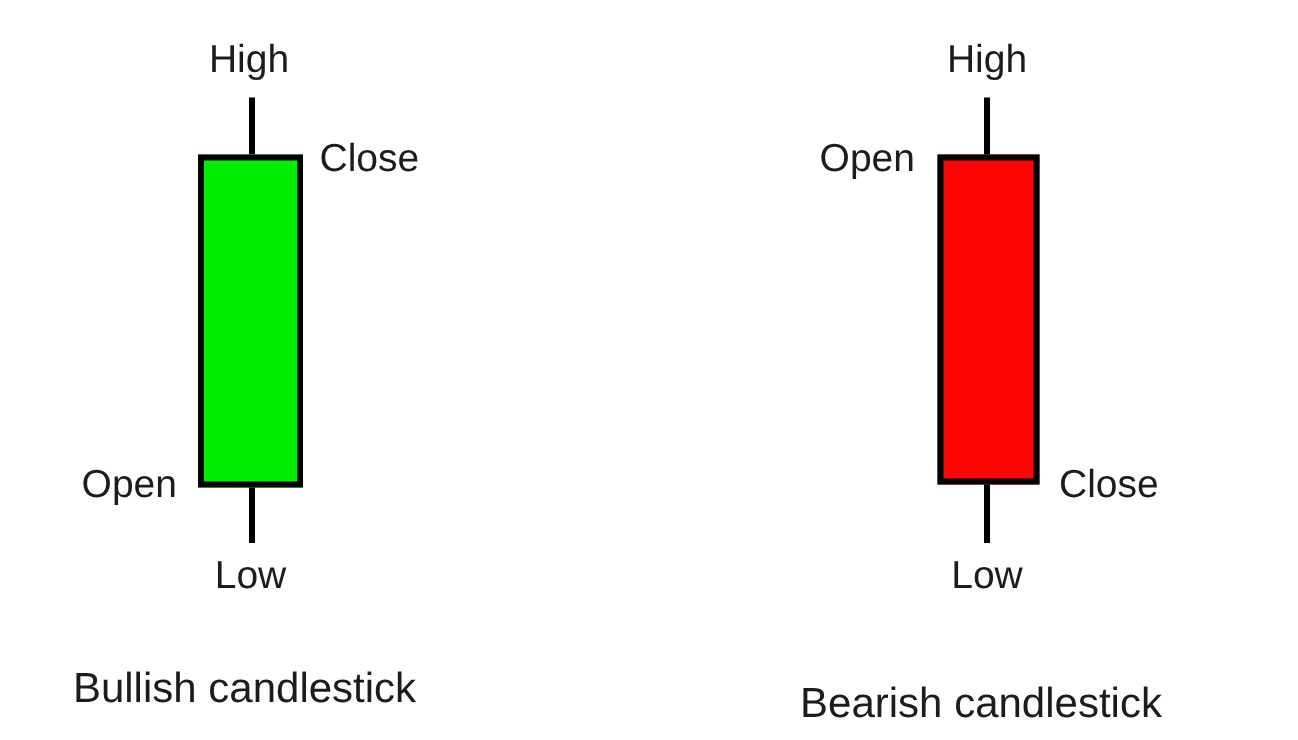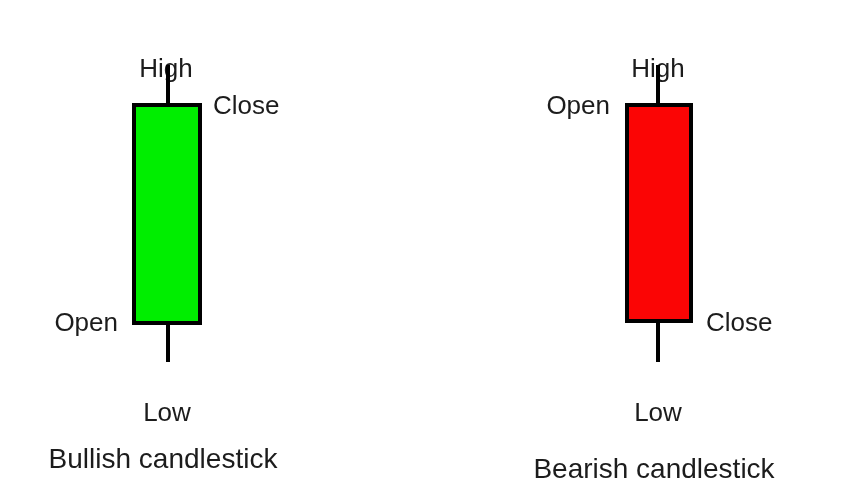--- a/index.html
+++ b/index.html
@@ -15,21 +15,20 @@
     overflow: hidden;
   }
   .label {
     position: absolute;
     font-size: 26px;
     line-height: 30px;
     white-space: nowrap;
   }
   .label.centered {
     transform: translateX(-50%);
-    margin-top: 29px;
   }
   .caption {
     position: absolute;
     font-size: 28px;
     line-height: 32px;
     white-space: nowrap;
     transform: translateX(-50%);
     margin: 0;
   }
   .wick {

